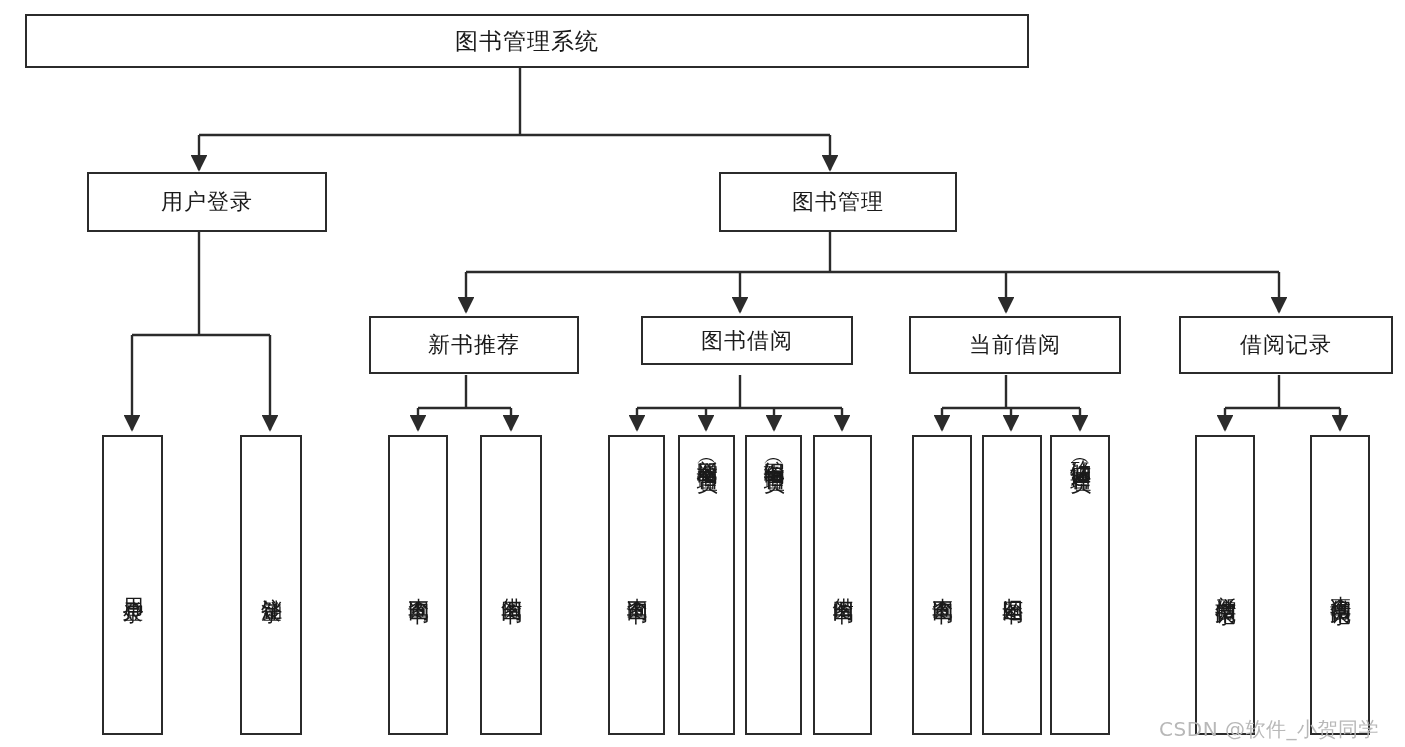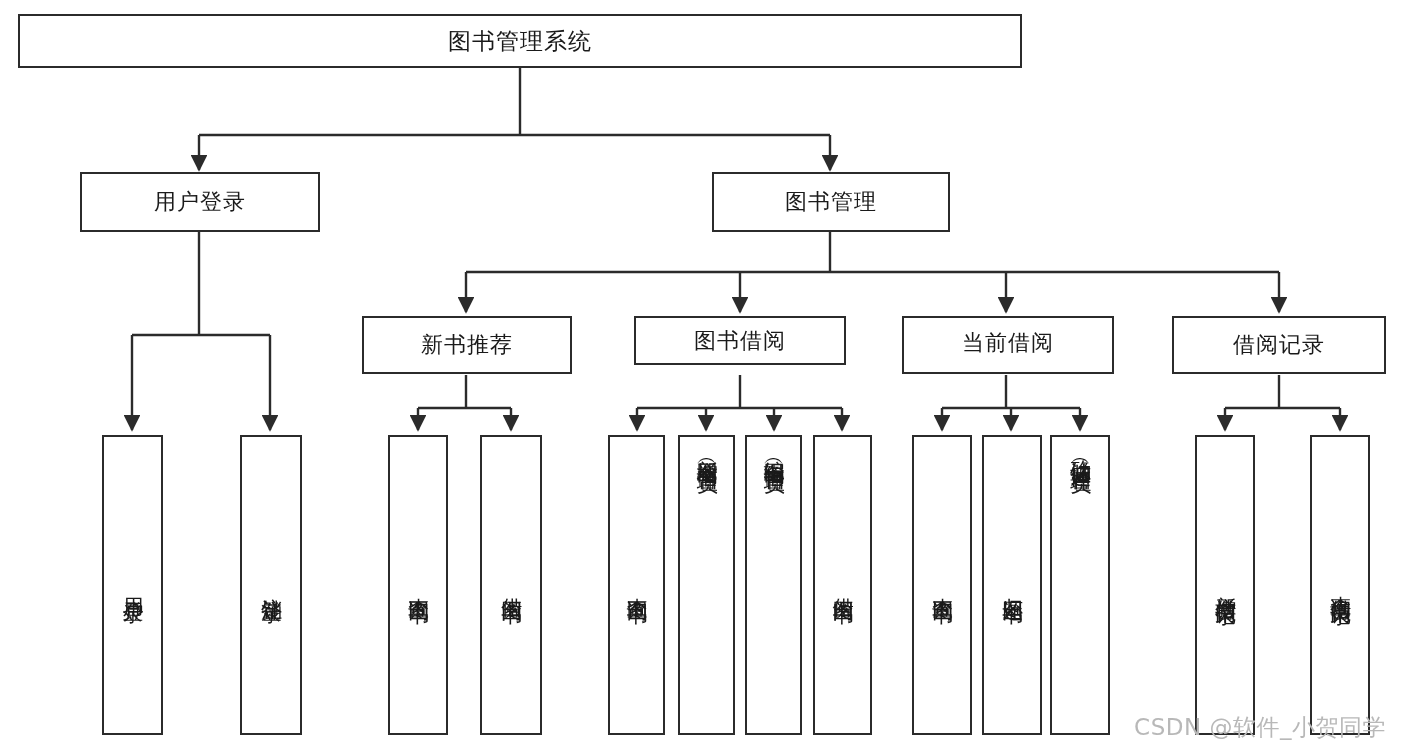--- a/index.html
+++ b/index.html
@@ -34,43 +34,44 @@
     display: flex;
     align-items: center;
     justify-content: center;
     color: #1a1a1a;
   }
   .node-h {
     font-size: 22px;
     line-height: 1.15;
     letter-spacing: 1px;
     white-space: nowrap;
+    margin-left: 7px;
   }
   .node-v {
     font-size: 21px;
     line-height: 1.22;
     letter-spacing: 2px;
     writing-mode: vertical-rl;
     text-orientation: upright;
     align-items: center;
     justify-content: flex-start;
     padding-top: 6px;
   }
   .node-v.center-v {
     justify-content: center;
     padding-top: 0;
   }
   .node-root {
     font-size: 23px;
   }
   #watermark {
     position: absolute;
-    right: 19px;
+    right: 26px;
     bottom: 4px;
-    font-size: 23px;
+    font-size: 20px;
     color: #b8b8b8;
     white-space: nowrap;
     letter-spacing: 0.5px;
   }
 </style>
 </head>
 <body>
 
 <div id="diagram-root">
 
@@ -136,21 +137,21 @@
   <div class="node node-h" style="left:712px; top:172px; width:238px; height:60px;text-align:right;">
     <span>图书管理</span>
   </div>
 
   <div class="node node-h" style="left:362px; top:316px; width:210px; height:58px;font-family:Liberation Serif, serif;">
     <span>新书推荐</span>
   </div>
   <div class="node node-h" style="left:634px; top:316px; width:212px; height:49px;">
     <span>图书借阅</span>
   </div>
-  <div class="node node-h" style="left:902px; top:316px; width:212px; height:58px;font-family:Liberation Mono, monospace;">
+  <div class="node node-h" style="left:902px; top:316px; width:212px; height:58px;">
     <span>当前借阅</span>
   </div>
   <div class="node node-h" style="left:1172px; top:316px; width:214px; height:58px;">
     <span>借阅记录</span>
   </div>
 
   <div class="node node-v center-v" style="left:102px; top:435px; width:61px; height:300px;">
     <span>用户登录</span>
   </div>
   <div class="node node-v center-v" style="left:240px; top:435px; width:62px; height:300px;">

